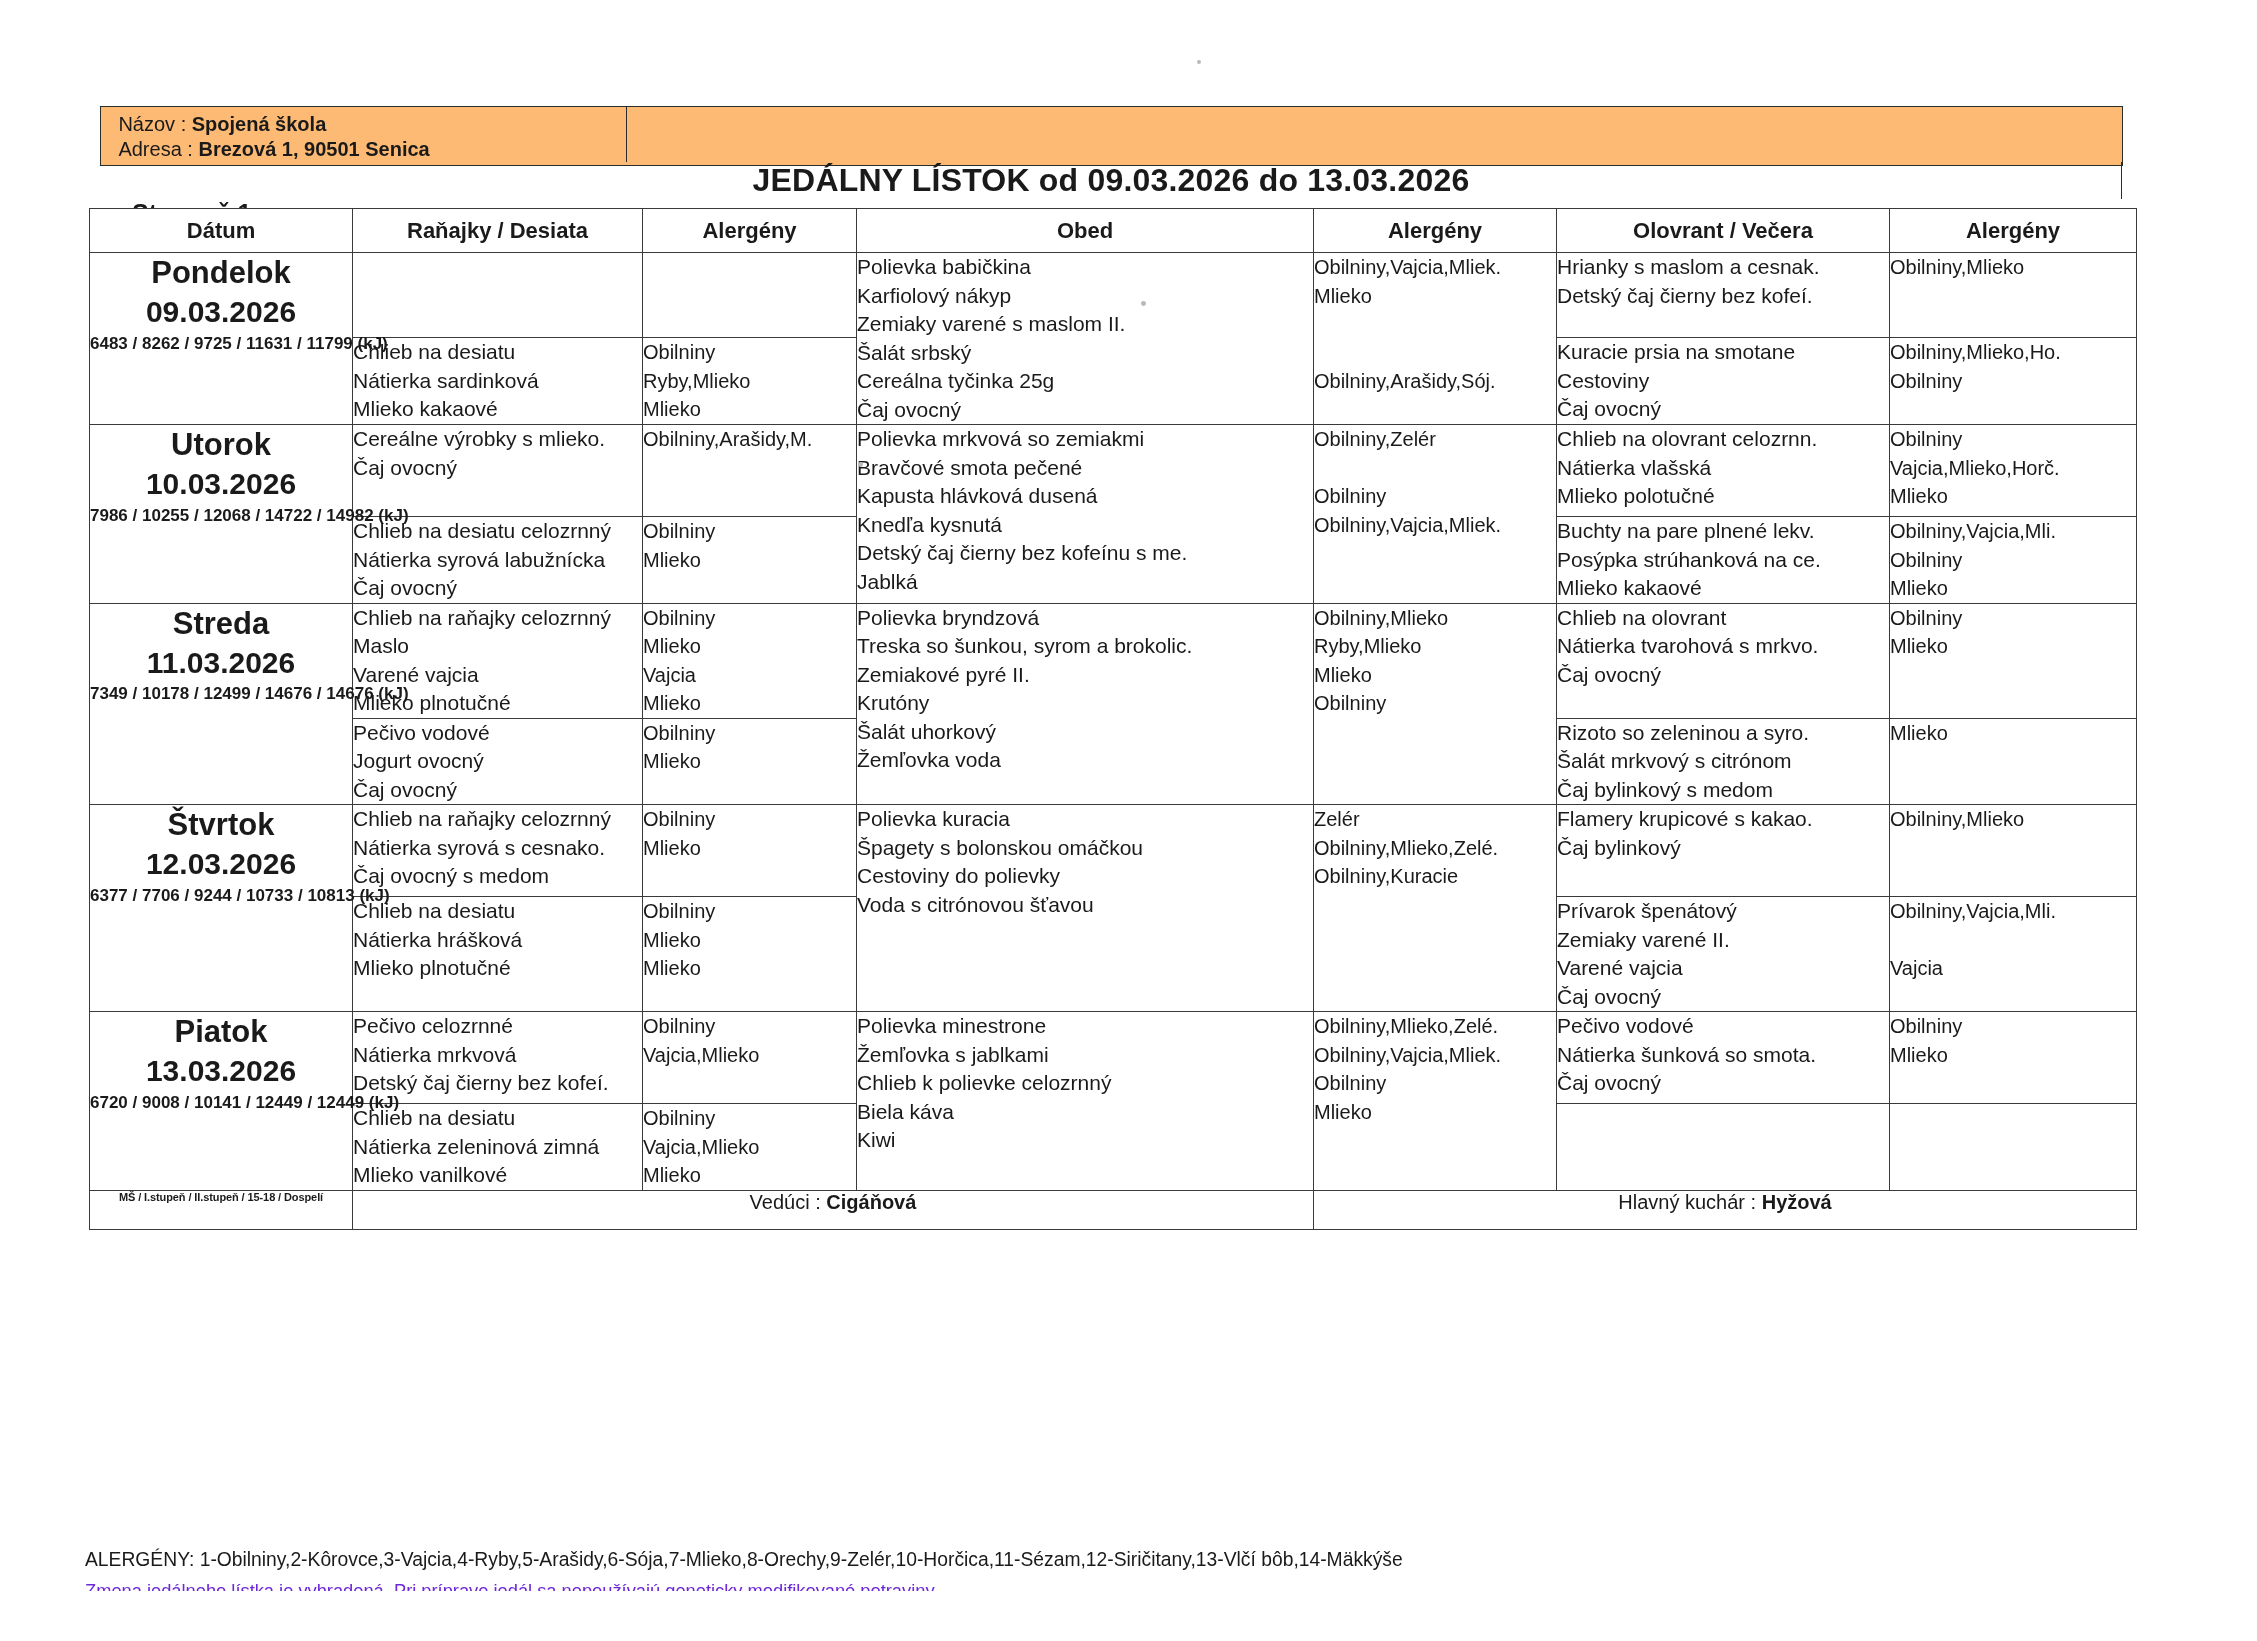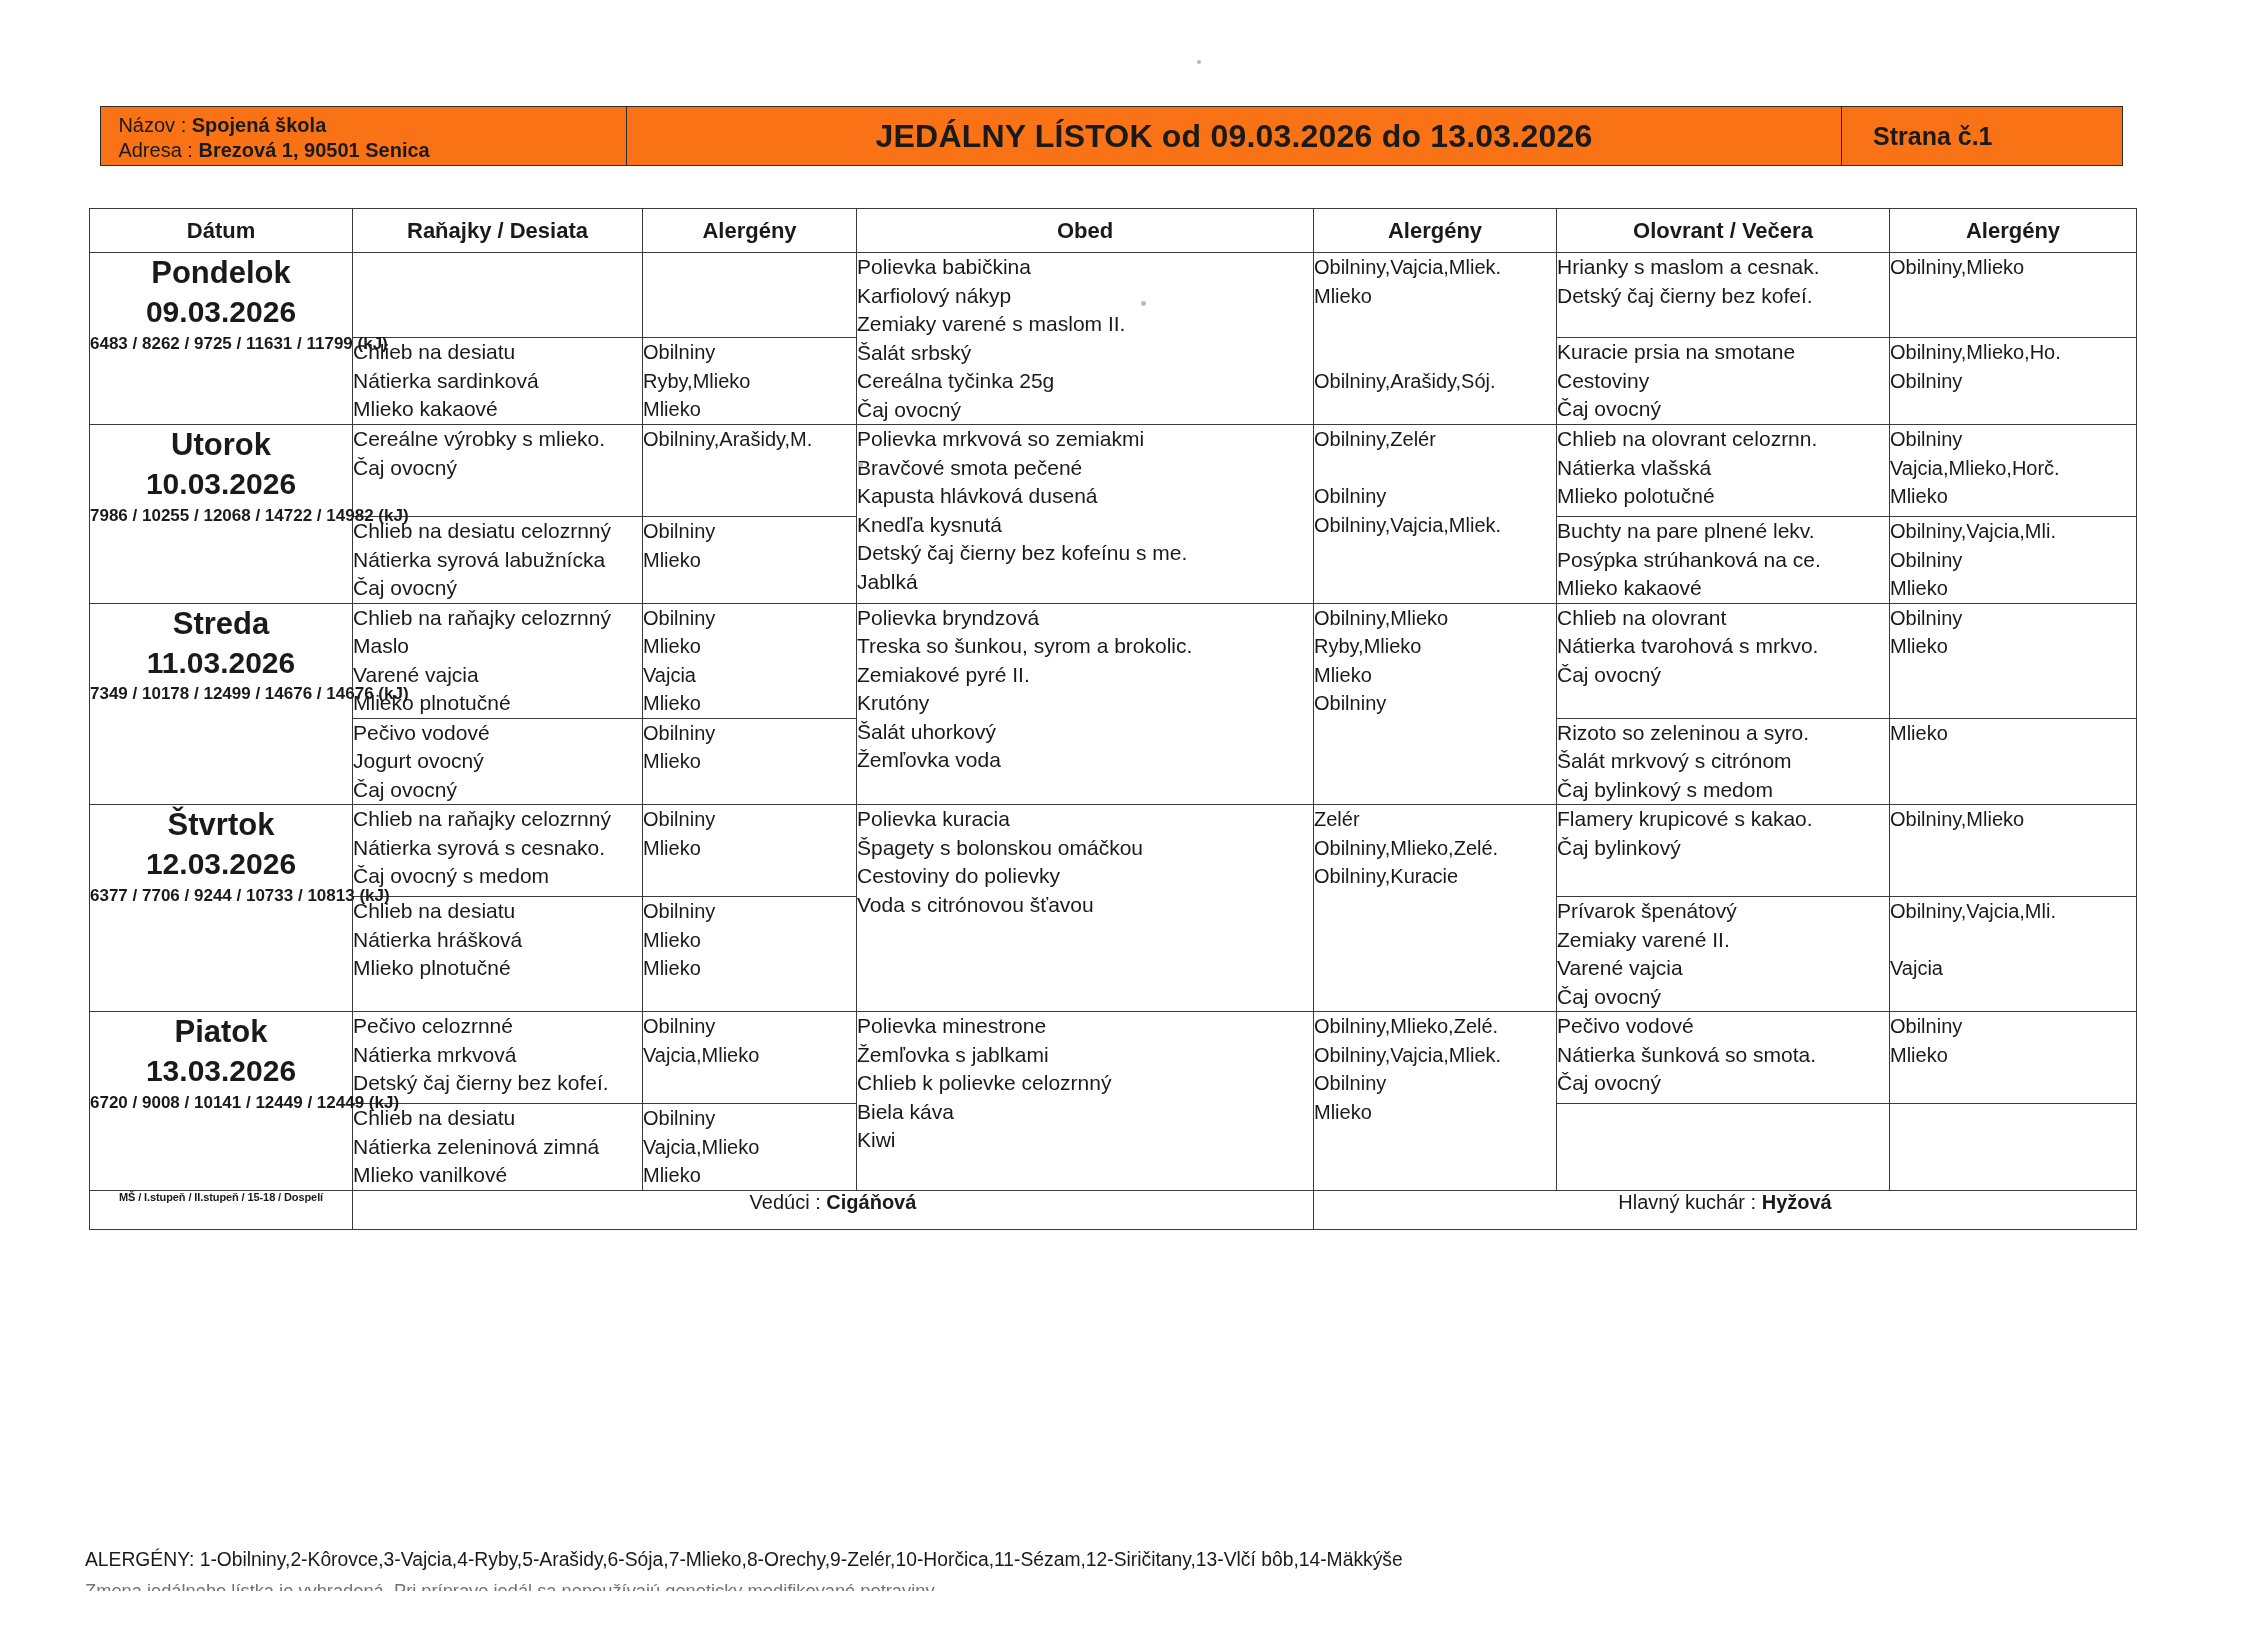--- a/index.html
+++ b/index.html
@@ -26,21 +26,22 @@
   
   .header {
     position: absolute;
     left: 100px;
     top: 106px;
     width: 2023px;
     height: 60px;
     display: flex;
     border: 1.9px solid #2b2b2b;
     box-sizing: border-box;
-    background: #f97316;
+    background: #fdba74;
+    flex-direction: column;
   }
   .header-school {
     width: 526px;
     box-sizing: border-box;
     border-right: 1.9px solid #2b2b2b;
     padding: 4.8px 0 0 17.4px;
     display: flex;
     flex-direction: column;
     justify-content: center;
   }
@@ -177,21 +178,21 @@
   .legend {
     position: absolute;
     left: 85px;
     top: 1545px;
     width: 2105px;
     font-size: 19.3px;
     line-height: 29px;
     white-space: nowrap;
   }
   .legend .faded {
-    color: #737373;
+    color: #6d28d9;
     font-size: 18.3px;
     display: block;
     margin-top: 1.9px;
     
     height: 15.4px;
     overflow: hidden;
   }
 
   
   .speck {

